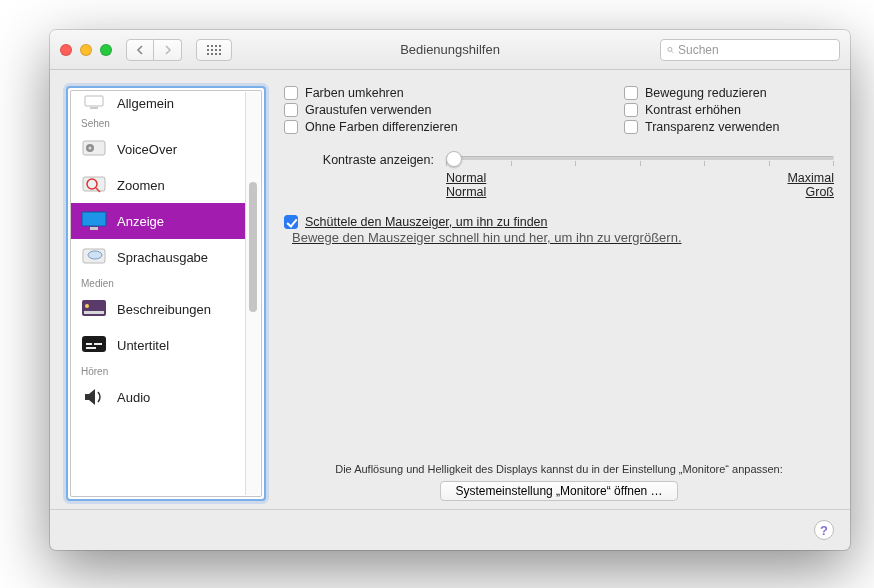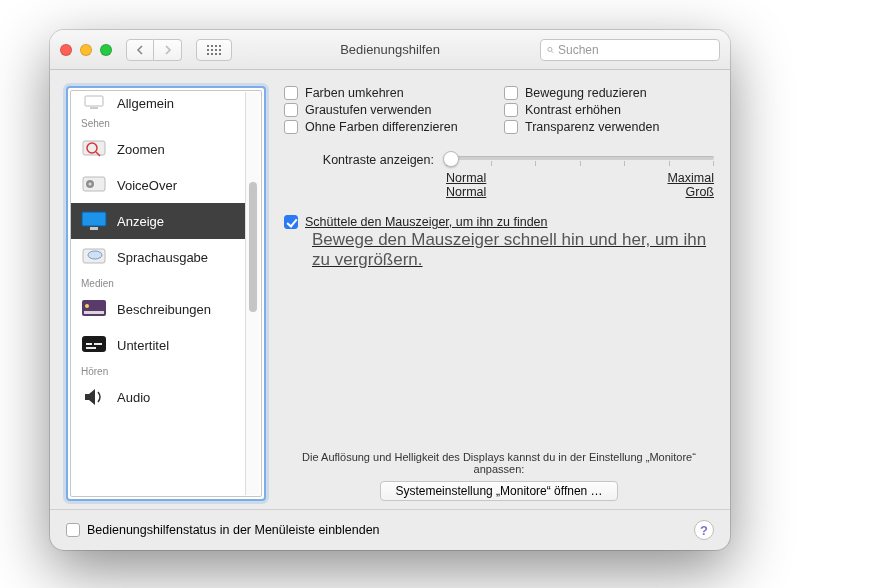--- a/index.html
+++ b/index.html
@@ -1,20 +1,20 @@
 <!DOCTYPE html>
 <html><head>
 <meta charset="utf-8">
 <style>
 * { box-sizing: border-box; margin: 0; padding: 0; font-family: -apple-system, "Helvetica Neue", Helvetica, Arial, sans-serif; }
 body { background: #fff; width: 874px; height: 588px; position: relative; }
 
 .window {
-  position: absolute; left: 50px; top: 30px; width: 680px; height: 520px;
-  background: #ececec; border-radius: 14px;
+  position: absolute; left: 50px; top: 30px; width: 800px; height: 520px;
+  background: #ececec; border-radius: 6px;
   box-shadow: 0 20px 60px rgba(0,0,0,0.45), 0 0 0 1px rgba(0,0,0,0.15);
   overflow: hidden; display: flex; flex-direction: column;
 }
 
 
 .titlebar {
   height: 40px; background: linear-gradient(#f7f7f7,#e9e9e9);
   border-bottom: 1px solid #c8c8c8; display: flex; align-items: center;
   padding: 0 10px; position: relative;
 }
@@ -58,21 +58,21 @@
 }
 .sb-scroll { position:absolute; right:1px; top:1px; bottom:1px; width:15px; border-left:1px solid #ddd; background:#fafafa; }
 .sb-thumb { position:absolute; left:3px; right:3px; top:90px; height:130px; background:#c5c5c5; border-radius:5px; }
 
 .sb-content { padding-right:16px; }
 .sb-group-label { font-size:10px; color:#8a8a8a; padding:3px 0 2px 10px; }
 .sb-item {
   display:flex; align-items:center; gap:10px; height:36px; padding:0 10px;
   font-size:13px; color:#222;
 }
-.sb-item.selected { background:#404040; color:#fff; }
+.sb-item.selected { background:#a21caf; color:#fff; }
 .sb-item.truncated { height:24px; }
 .sb-icon {
   width:26px; height:24px; border-radius:3px; display:flex; align-items:center; justify-content:center;
   flex-shrink:0;
 }
 
 
 .pane { flex:1; font-size:12.5px; color:#222; display:flex; flex-direction:column; }
 
 .check-row { display:flex; gap:16px;justify-content:space-between; }
@@ -99,21 +99,21 @@
 }
 .knob {
   width:16px; height:16px; background:#fff; border:1px solid #bcbcbc; border-radius:50%;
   box-shadow:0 1px 2px rgba(0,0,0,0.2); position:absolute; top:-6px; transform:translateX(-50%);
 }
 .ticks { height:6px; display:flex; justify-content:space-between; margin-top:1px; }
 .ticks span { width:1px; height:5px; background:#bfbfbf; display:block; }
 .slider-footer-inner { margin-left:162px; display:flex; justify-content:space-between;text-decoration:underline; }
 
 .shake-block { margin-top:16px;text-decoration:underline; }
-.shake-sub { font-size:17px; color:#555; margin-left:28px; margin-top:1px; }
+.shake-sub { font-size:13px; color:#555; margin-left:8px; margin-top:1px; }
 
 .hint-block { margin-top:auto; text-align:center; font-size:11px; color:#333; }
 .open-btn {
   display:inline-block; margin-top:6px; padding:2px 14px; font-size:12px;
   background:linear-gradient(#fdfdfd,#f3f3f3); border:1px solid #c6c6c6; border-radius:4px;
 }
 
 
 .footer {
   border-top:1px solid #cfcfcf; padding:10px 16px; display:flex; align-items:center;
@@ -194,35 +194,35 @@
               </div>
               <span>Allgemein</span>
             </div>
 
             <div class="sb-group-label">Sehen</div>
 
             <div class="sb-item">
               <div class="sb-icon">
                 <svg width="24" height="22" viewBox="0 0 24 22">
                     <rect x="1" y="3" width="22" height="14" rx="2" fill="#eee" stroke="#bbb"></rect>
+                    <circle cx="8" cy="10" r="4" fill="#8f8f8f"></circle>
+                    <circle cx="8" cy="10" r="1.5" fill="#ddd"></circle>
+                  </svg>
+              </div>
+              <span>VoiceOver</span>
+            </div>
+            <div class="sb-item">
+              <div class="sb-icon">
+                <svg width="24" height="22" viewBox="0 0 24 22">
+                    <rect x="1" y="3" width="22" height="14" rx="2" fill="#eee" stroke="#bbb"></rect>
                     <circle cx="10" cy="10" r="5" fill="none" stroke="#d33" stroke-width="1.5"></circle>
                     <line x1="14" y1="14" x2="18" y2="18" stroke="#d33" stroke-width="1.5"></line>
                   </svg>
               </div>
               <span>Zoomen</span>
-            </div>
-            <div class="sb-item">
-              <div class="sb-icon">
-                <svg width="24" height="22" viewBox="0 0 24 22">
-                    <rect x="1" y="3" width="22" height="14" rx="2" fill="#eee" stroke="#bbb"></rect>
-                    <circle cx="8" cy="10" r="4" fill="#8f8f8f"></circle>
-                    <circle cx="8" cy="10" r="1.5" fill="#ddd"></circle>
-                  </svg>
-              </div>
-              <span>VoiceOver</span>
             </div>
             <div class="sb-item selected">
               <div class="sb-icon">
                 <svg width="26" height="22" viewBox="0 0 26 22">
                     <rect x="1" y="2" width="24" height="14" rx="1" fill="#1e94e8" stroke="#0a5aa0"></rect>
                     <rect x="9" y="17" width="8" height="3" fill="#c9c9c9"></rect>
                   </svg>
               </div>
               <span>Anzeige</span>
             </div>
@@ -351,23 +351,19 @@
 
         <div class="hint-block">
           <div>Die Auflösung und Helligkeit des Displays kannst du in der Einstellung „Monitore“ anpassen:</div>
           <button class="open-btn">Systemeinstellung „Monitore“ öffnen …</button>
         </div>
 
       </div>
     </div>
 
     <div class="footer">
-      <label class="check">
-        <input type="checkbox" style="">
-        <span>Bedienungshilfenstatus in der Menüleiste einblenden</span>
-      </label>
       <div class="help">
         <span>?</span>
       </div>
     </div>
   </div>
 
 </div>
 
 </body></html>

